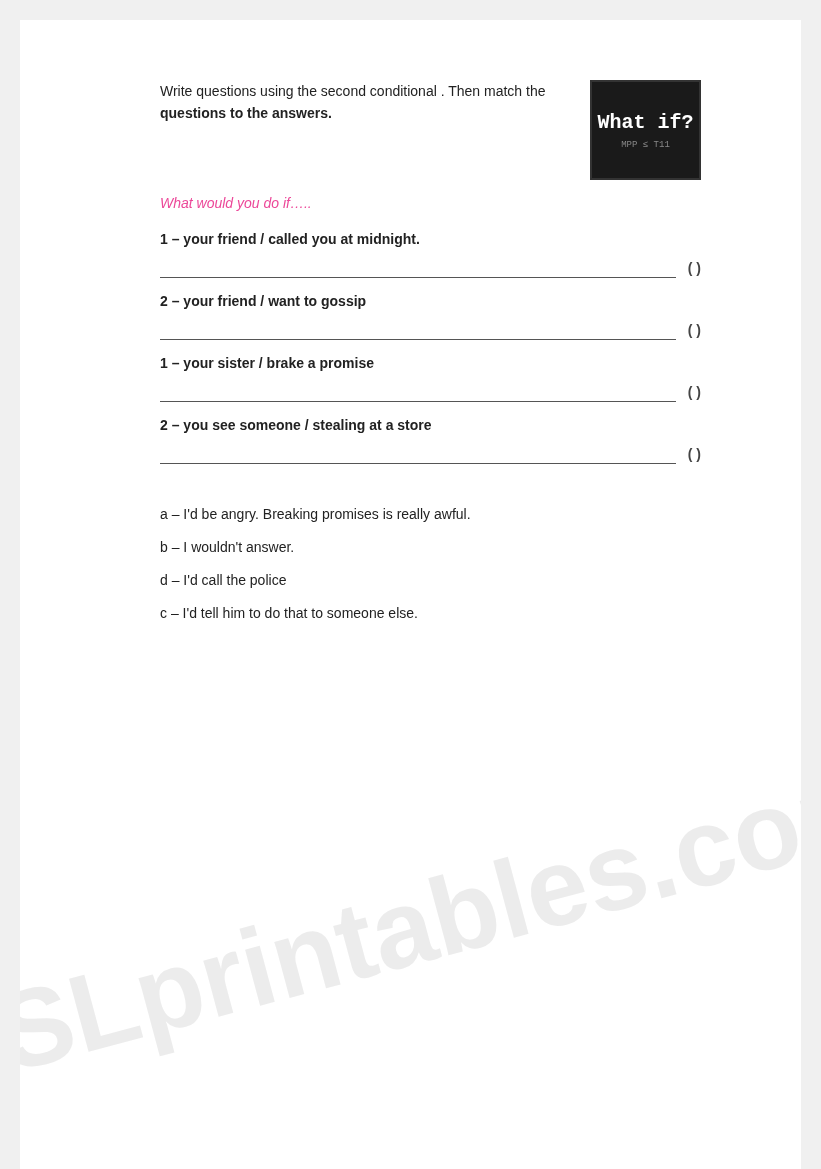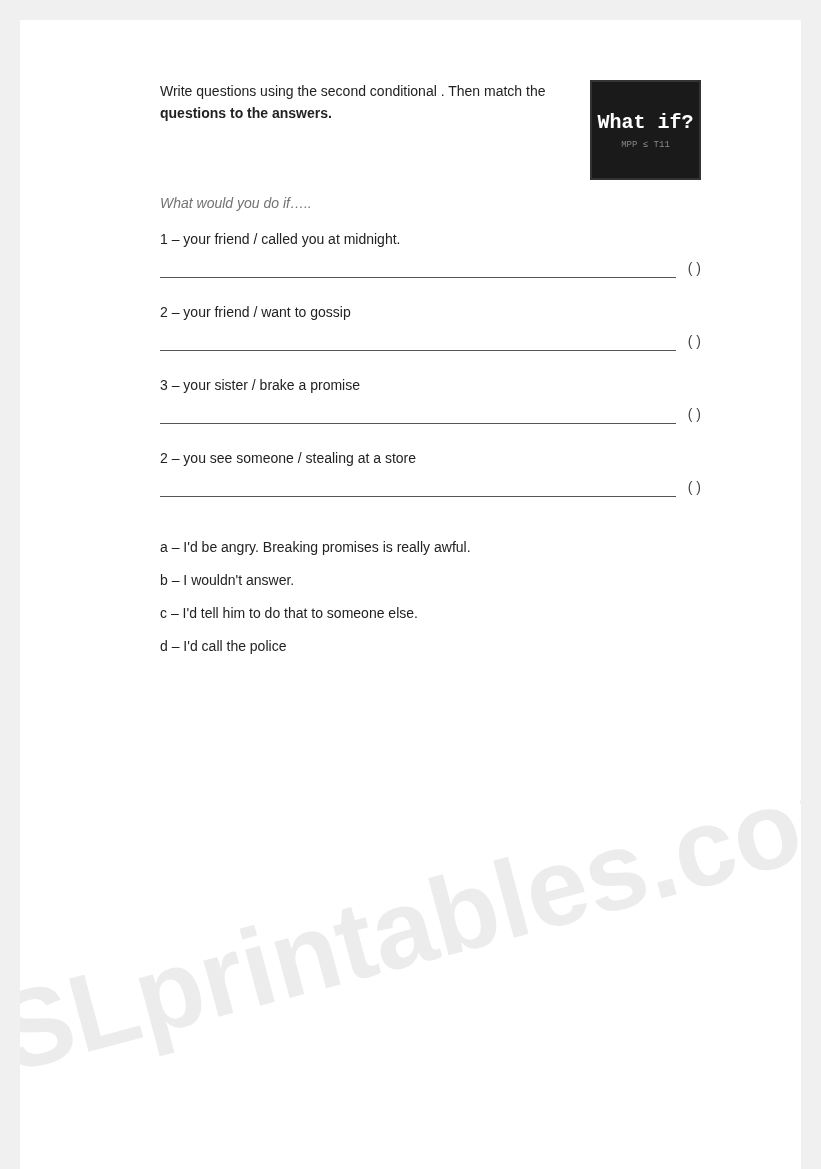--- a/index.html
+++ b/index.html
@@ -81,27 +81,28 @@
     .what-if-subtitle {
       color: #888;
       font-size: 9px;
       font-family: 'Courier New', monospace;
       text-align: right;
     }
 
     .prompt-italic {
       font-style: italic;
       font-size: 14px;
-      color: #737373;
+      color: #ec4899;
       margin-bottom: 18px;
       margin-top: 15px;
     }
 
     .exercise-item {
-      margin-bottom: 24px;
+      margin-bottom: 13px;
+      font-weight: bold;
     }
 
     .question-label {
       font-size: 14px;
       color: #222;
       margin-bottom: 8px;
       line-height: 1.5;
     }
 
     .answer-line-row {
@@ -169,37 +170,37 @@
 
     <div class="exercise-item">
       <div class="question-label">2 – your friend / want to gossip</div>
       <div class="answer-line-row">
         <div class="answer-line"></div>
         <span class="answer-bracket">(        )</span>
       </div>
     </div>
 
     <div class="exercise-item">
-      <div class="question-label">3  –  your sister / brake a promise</div>
+      <div class="question-label">1  –  your sister / brake a promise</div>
       <div class="answer-line-row">
         <div class="answer-line"></div>
         <span class="answer-bracket">(        )</span>
       </div>
     </div>
 
     <div class="exercise-item">
       <div class="question-label">2  –  you see someone /  stealing at a store</div>
       <div class="answer-line-row">
         <div class="answer-line"></div>
         <span class="answer-bracket">(        )</span>
       </div>
     </div>
 
   </div>
 
   <div class="answers-section">
     <div class="answer-option">a –  I'd be angry. Breaking promises is really awful.</div>
     <div class="answer-option">b –  I wouldn't answer.</div>
+    <div class="answer-option">d –  I'd call the police</div>
     <div class="answer-option">c –  I'd tell him to do that to someone else.</div>
-    <div class="answer-option">d –  I'd call the police</div>
   </div>
 
 </div>
 
 </body></html>

